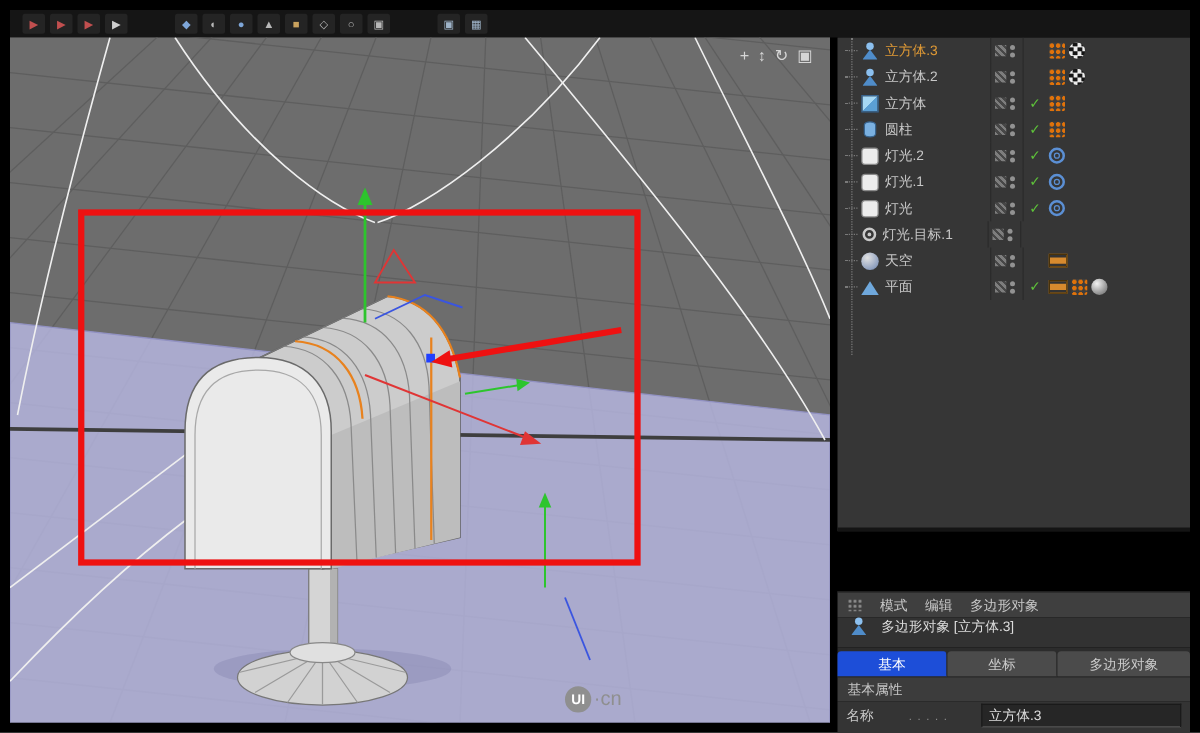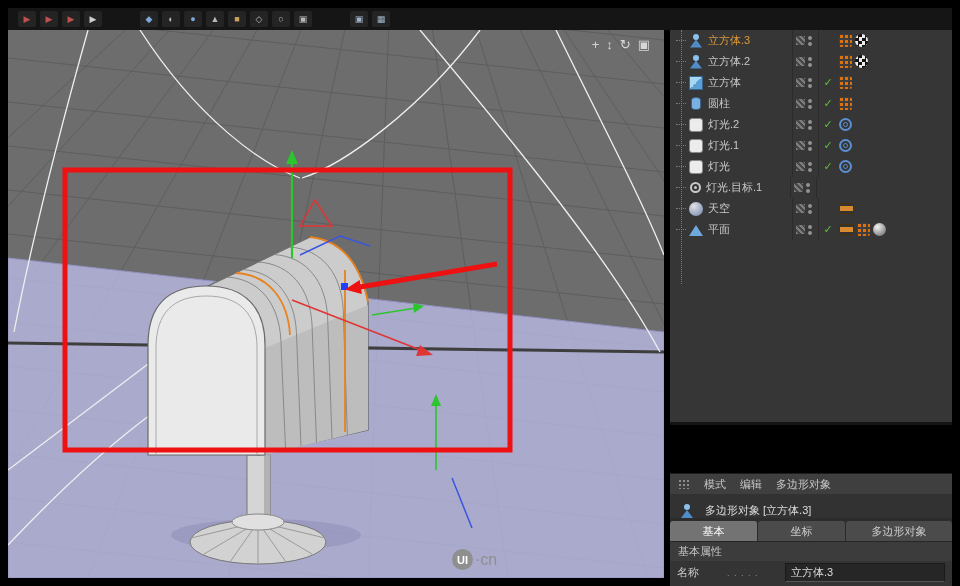--- a/index.html
+++ b/index.html
@@ -66,28 +66,28 @@
   .t-bullseye::after{content:"";position:absolute;left:2px;top:2px;width:5px;height:5px;border-radius:50%;border:1.5px solid #5b8fd4;box-sizing:border-box;}
   .t-sphere{border-radius:50%;background:radial-gradient(circle at 35% 30%,#f2f2f2,#9a9a9a 60%,#606060);}
   .t-film{width:15px;height:11px;background:#d78a2e;border:1px solid #4a3208;
           box-shadow:inset 0 2px #333,inset 0 -2px #333;}
 
   .panel-tabs{height:20px;background:#3f3f3f;display:flex;align-items:center;gap:14px;
               padding:0 8px;color:#c8c8c8;font-size:11px;border-top:1px solid #1c1c1c;margin-top:48px;}
   .grid-handle{width:12px;height:10px;
      background-image:radial-gradient(circle,#8c8c8c 1px,transparent 1.4px);background-size:4px 4px;}
   .panel-tab{cursor:pointer;}
-  .obj-title{height:24px;display:flex;align-items:flex-end;gap:6px;padding:0 7px;
+  .obj-title{height:24px;display:flex;align-items:flex-start;gap:6px;padding:0 7px;
              color:#dcdcdc;font-size:11px;background:#323232;}
   .subtabs-row{background:#2c2c2c;padding-top:3px;display:flex;}
   .subtab{width:88px;height:20px;display:flex;align-items:center;justify-content:center;
           font-size:11px;color:#cccccc;background:#4b4b4b;border-right:1px solid #2a2a2a;
           border-radius:3px 3px 0 0;box-sizing:border-box;cursor:pointer;}
   .subtab:last-child{width:106px;border-right:none;}
-  .subtab.selected{background:#737373;color:#ffffff;}
+  .subtab.selected{background:#1d4ed8;color:#ffffff;}
   .sec-header{height:19px;background:#3c3c3c;color:#c6c6c6;font-size:11px;
               display:flex;align-items:center;padding:0 8px;border-top:1px solid #262626;}
   .field-row{display:flex;align-items:center;height:23px;padding:0 7px;font-size:11px;
              color:#c9c9c9;background:#343434;gap:18px;}
   .field-label{width:32px;flex:none;}
   .leader{color:#8f8f8f;font-size:9px;letter-spacing:1px;width:40px;flex:none;overflow:hidden;}
   .field-input{flex:1;height:15px;background:#262626;border:1px solid #1a1a1a;border-bottom-color:#565656;
                color:#dddddd;font-size:11px;padding:1px 5px;display:flex;align-items:center;}
   .field-row.clipped{height:16px;overflow:hidden;align-items:flex-start;padding-top:4px;}
 </style>

